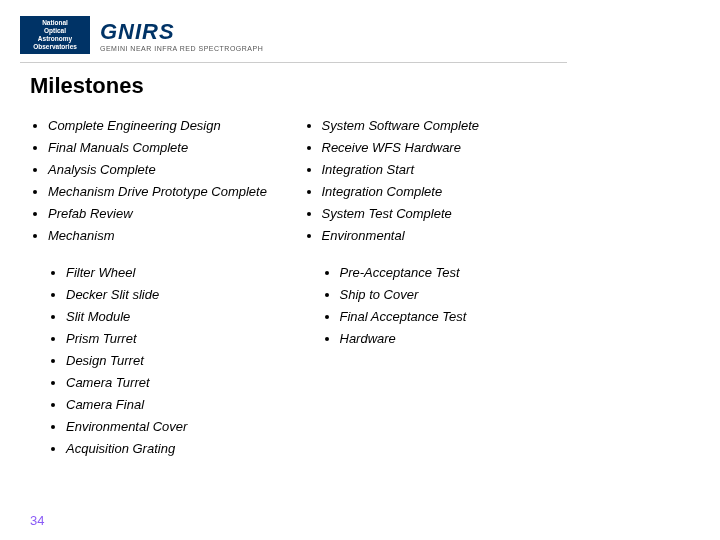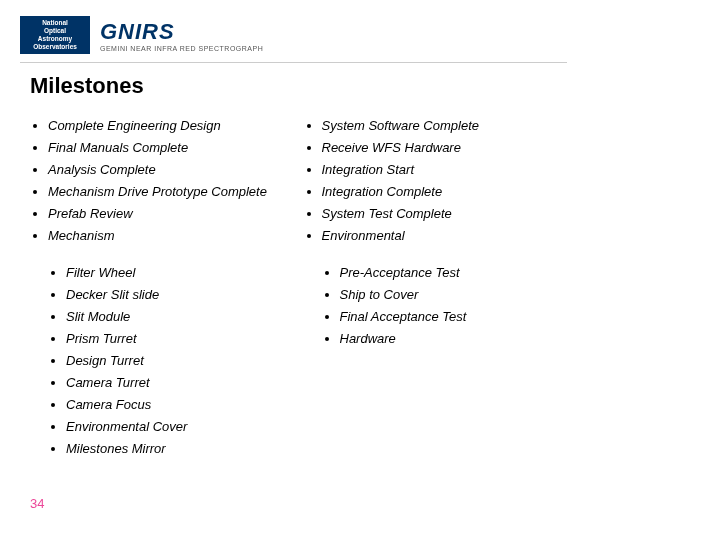--- a/index.html
+++ b/index.html
@@ -106,24 +106,24 @@
       margin-top: 14px;
     }
 
     ul.sub-list li {
       font-size: 13px;
     }
 
     
     .footer {
       position: absolute;
-      bottom: 29px;
+      bottom: 12px;
       left: 30px;
       font-size: 13px;
-      color: #ec4899;
+      color: #8b5cf6;
     }
   </style>
 </head>
 <body>
 
 <div class="page">
 
   <div class="header">
     <div class="logo-area">
       <div class="logo-noao">
@@ -152,23 +152,23 @@
         <li><span>Prefab Review</span></li>
         <li>
           <span>Mechanism</span>
           <ul class="sub-list">
             <li><span>Filter Wheel</span></li>
             <li><span>Decker Slit slide</span></li>
             <li><span>Slit Module</span></li>
             <li><span>Prism Turret</span></li>
             <li><span>Design Turret</span></li>
             <li><span>Camera Turret</span></li>
-            <li><span>Camera Focus</span></li>
+            <li><span>Camera Final</span></li>
             <li><span>Environmental Cover</span></li>
-            <li><span>Milestones Mirror</span></li>
+            <li><span>Acquisition Grating</span></li>
           </ul>
         </li>
       </ul>
     </div>
 
     <div class="col">
       <ul>
         <li><span>System Software Complete</span></li>
         <li><span>Receive WFS Hardware</span></li>
         <li><span>Integration Start</span></li>

